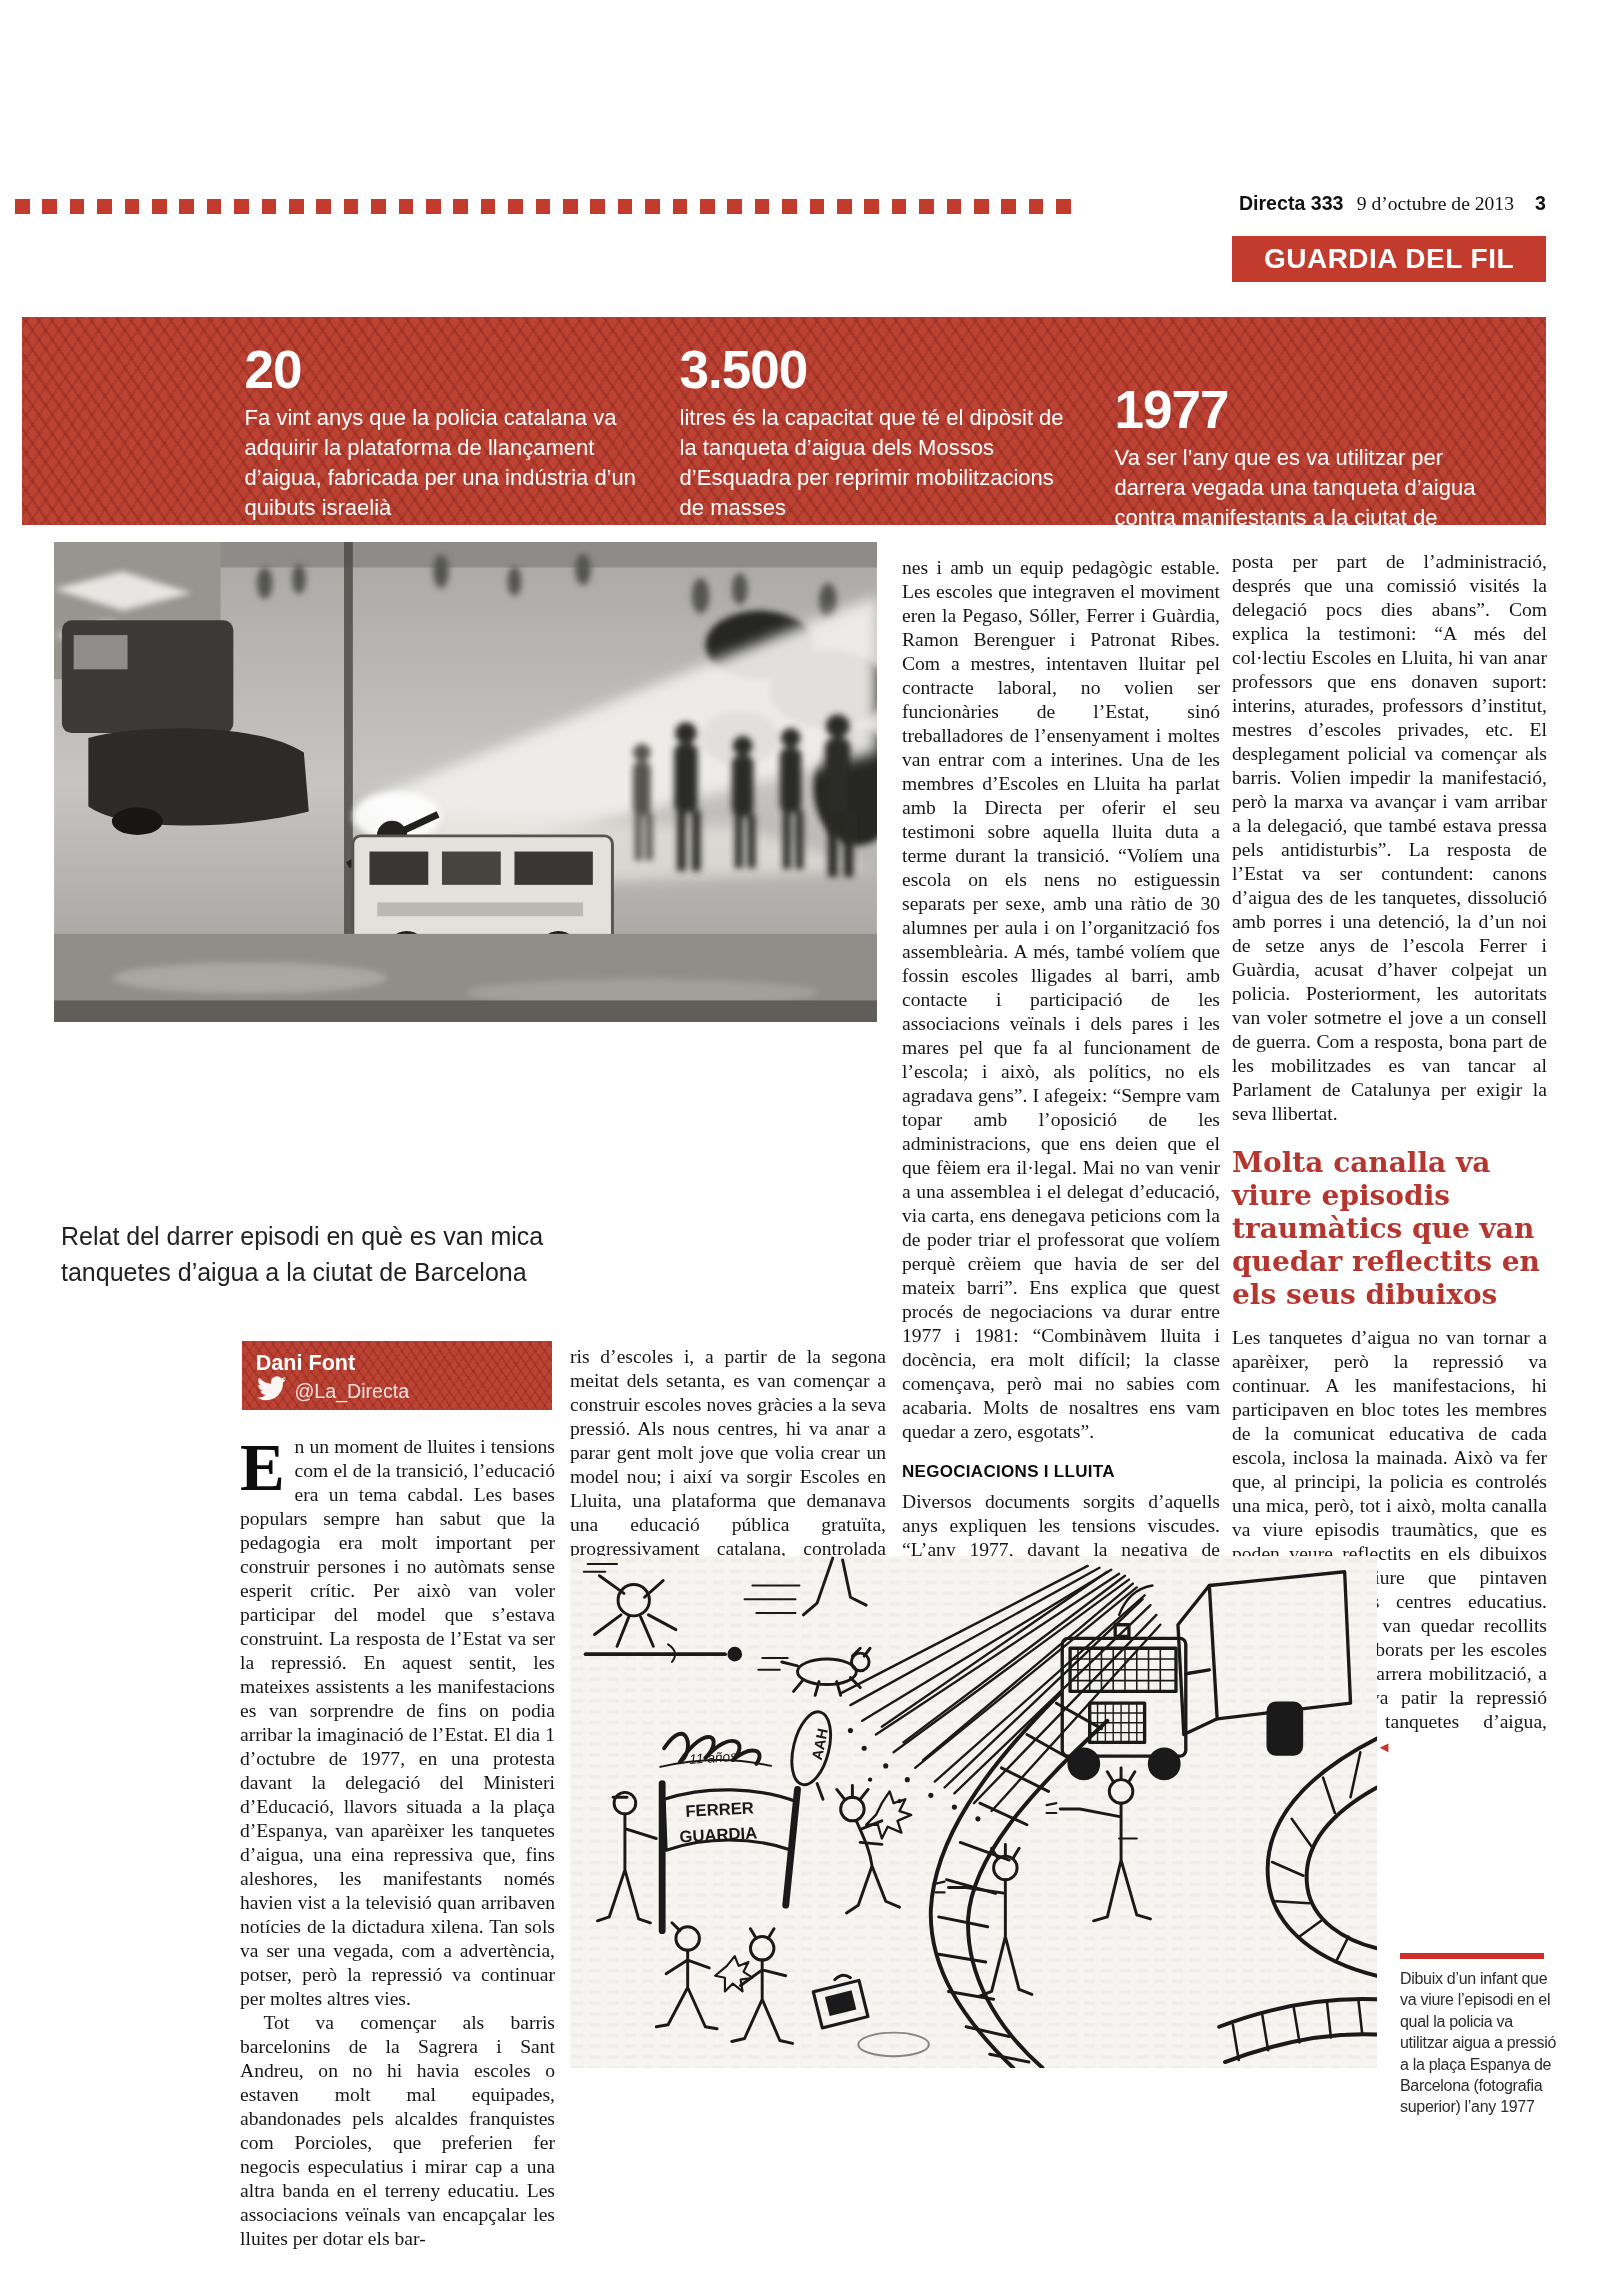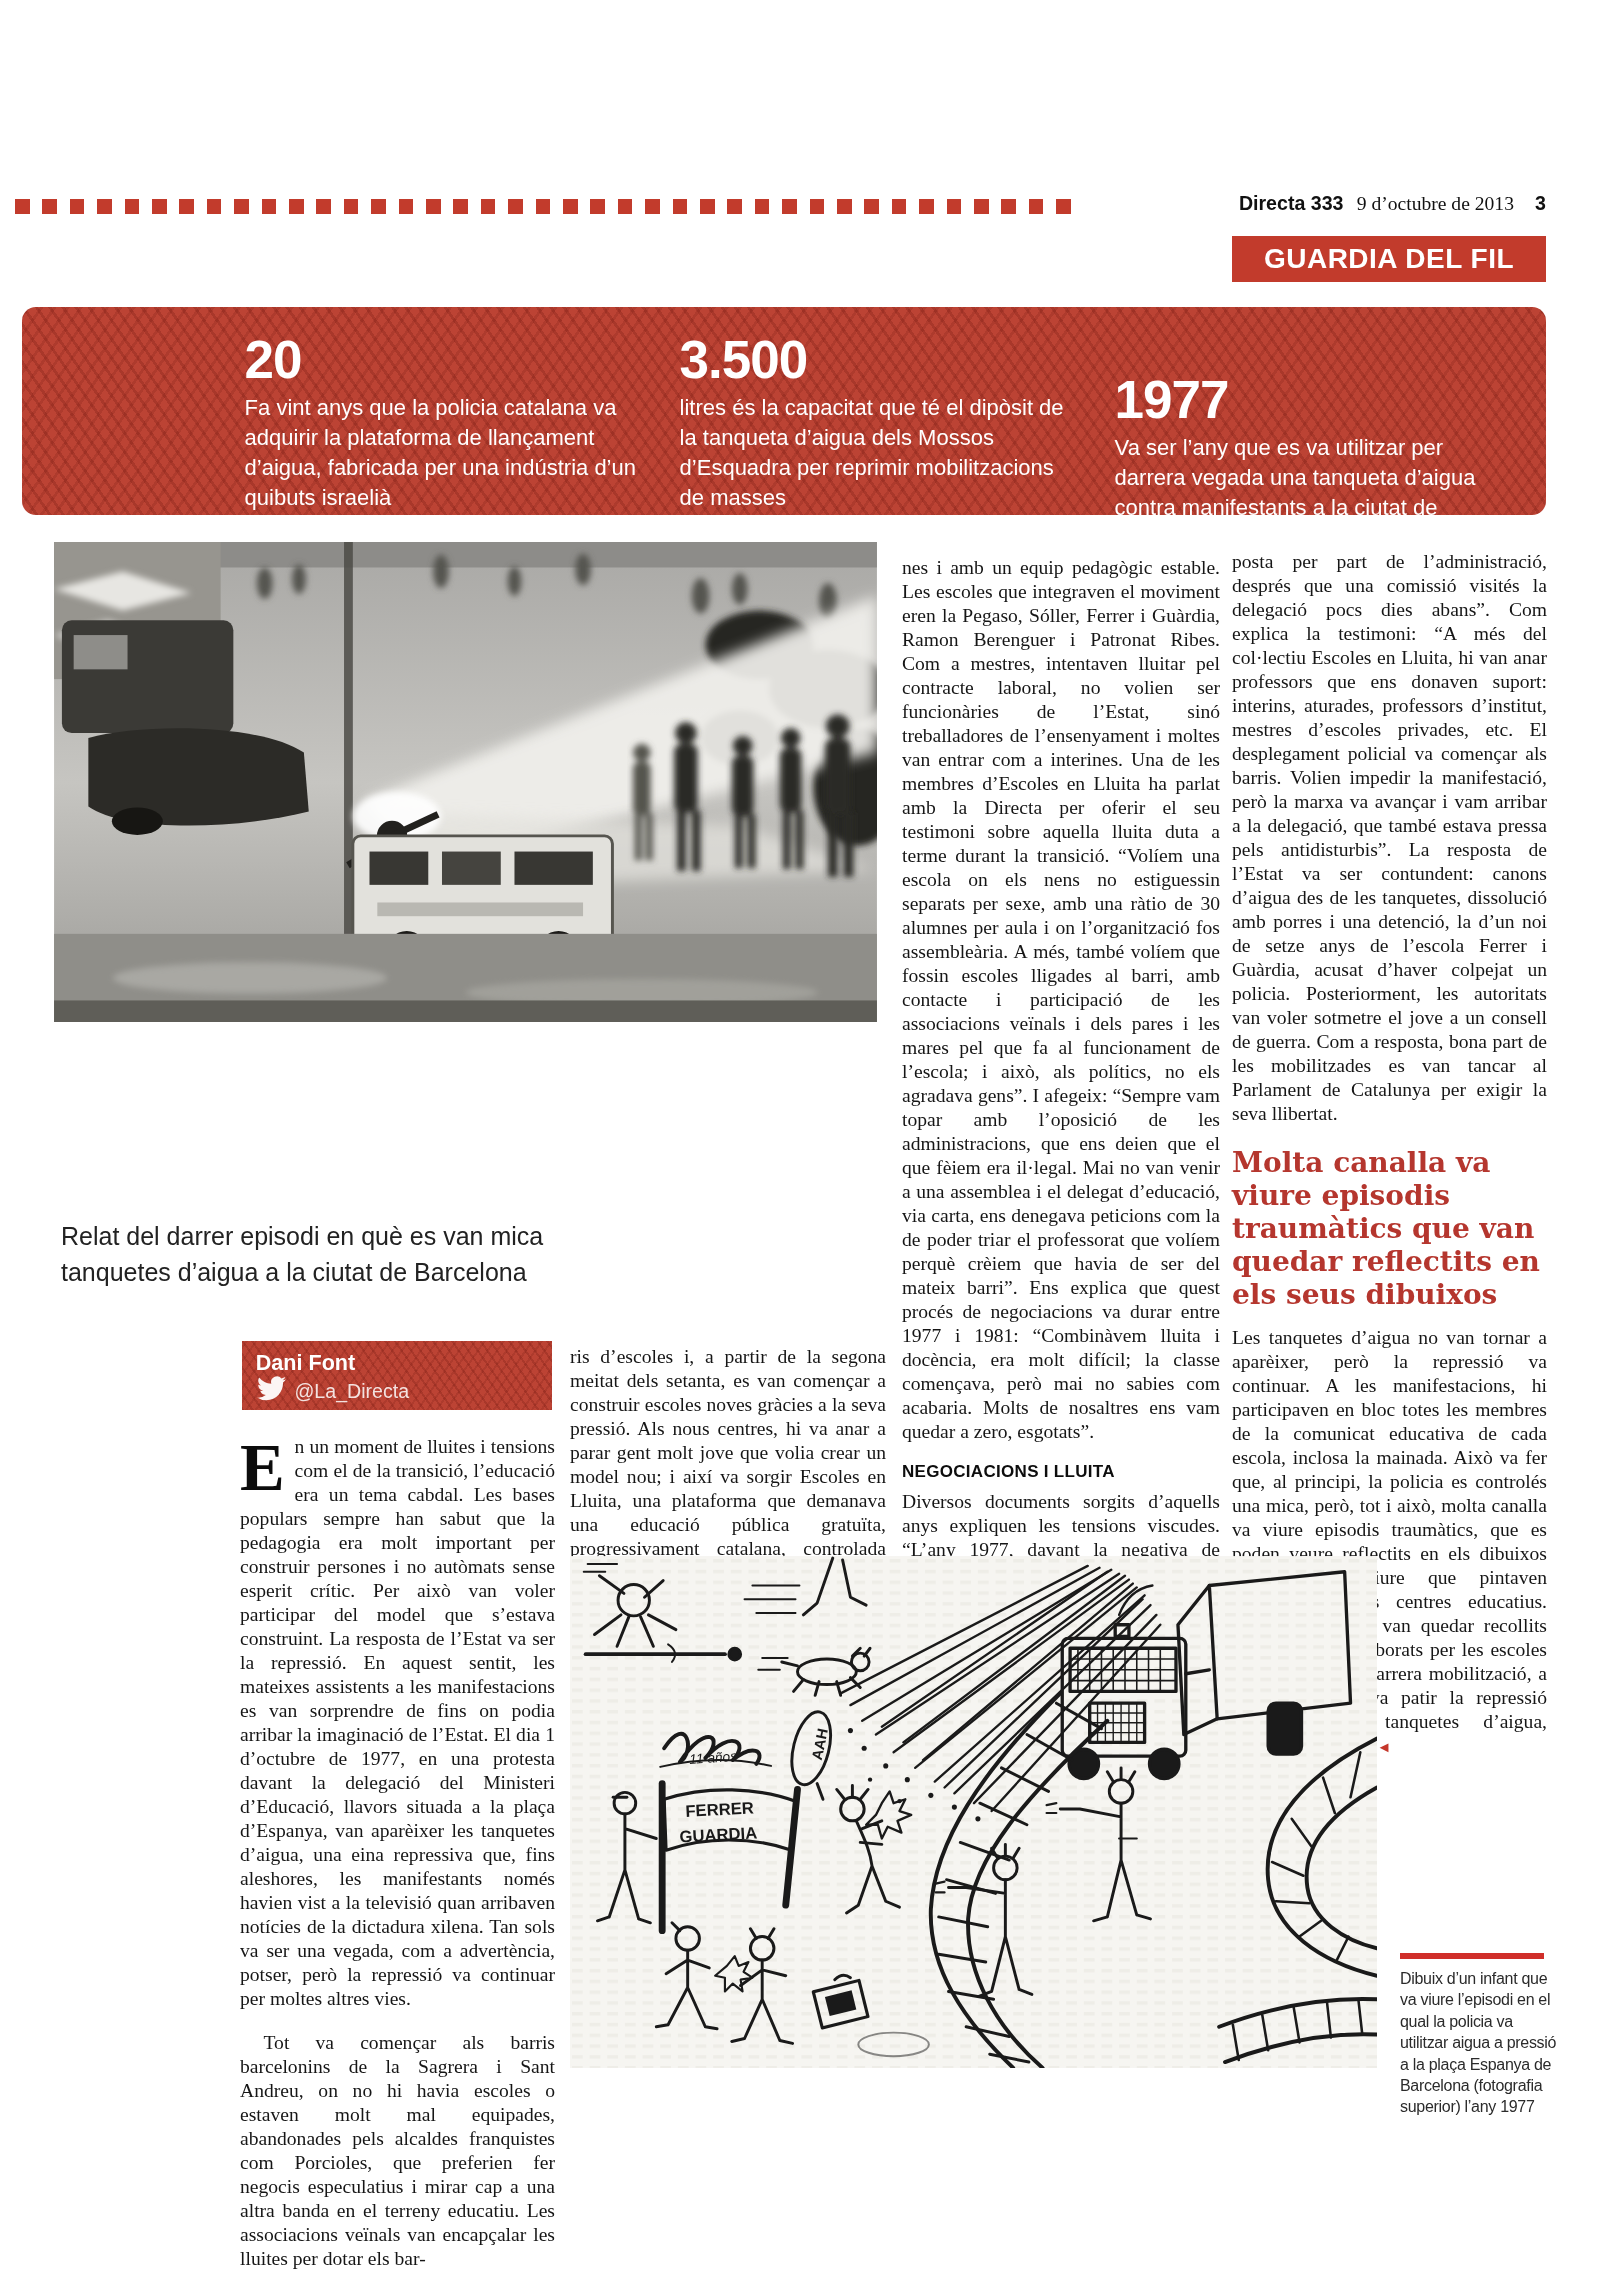--- a/index.html
+++ b/index.html
@@ -10,39 +10,39 @@
   #squares{position:absolute;left:14.7px;top:199px;width:1064px;height:14.7px;
     background:repeating-linear-gradient(to right,#c23b2c 0 14.7px,transparent 14.7px 27.4px);}
   #masthead{position:absolute;top:192px;right:74px;font-size:19.6px;color:#111;white-space:nowrap;}
   #masthead .mh-title{font-weight:900;font-family:"Liberation Sans",sans-serif;}
   #masthead .mh-date{font-family:"Liberation Serif",serif;margin-left:7.8px;}
   #masthead .mh-page{font-weight:900;margin-left:15.7px;}
   #section-label{position:absolute;left:1232px;top:236px;width:314px;height:46px;line-height:46px;
     background:#c23b2c;color:#fff;font-weight:700;font-size:28px;text-align:center;letter-spacing:0.5px;}
 
   
-  #band{position:absolute;left:21.6px;top:307px;width:1524px;height:208px;background-color:#bc4334;
+  #band{position:absolute;left:21.6px;top:317px;width:1524px;height:208px;background-color:#bc4334;
     background-image:
       repeating-linear-gradient(55deg, rgba(100,15,8,.22) 0 2.9px, transparent 2.9px 10.8px),
-      repeating-linear-gradient(-55deg, rgba(100,15,8,.16) 0 2.9px, transparent 2.9px 10.8px); border-radius: 14px;}
+      repeating-linear-gradient(-55deg, rgba(100,15,8,.16) 0 2.9px, transparent 2.9px 10.8px);}
   .stat{position:absolute;top:23.5px;color:#fff;}
   .stat .num{font-size:53px;font-weight:900;letter-spacing:-1px;line-height:57px;}
   .stat .txt{margin-top:5.9px;font-size:22px;line-height:30px;font-weight:400;}
   #stat-1{left:223px;width:402px;}
   #stat-2{left:658px;width:392px;}
   #stat-3{left:1093px;width:382px;margin-top:40px;}
 
   
   #photo{position:absolute;left:54px;top:542px;width:823px;height:480px;}
 
   
   .bodycol{position:absolute;width:316px;font-family:"Liberation Serif",serif;font-size:19.6px;
     line-height:24px;color:#161616;text-align:justify;}
   .bodycol p{margin:0;}
-  .bodycol p.ind{text-indent:23.5px;margin-top:20px;}
+  .bodycol p.ind{text-indent:23.5px;}
   #colA{left:902px;top:556px;width:318px;}
   #colB{left:1232px;top:550px;width:315px;}
   #col1{left:240px;top:1435px;width:315px;}
   #col2{left:570px;top:1345px;width:316px;}
   .crosshead{font-family:"Liberation Sans",sans-serif;font-weight:700;font-size:17px;letter-spacing:0.3px;
     margin:15.7px 0 5.9px 0;text-align:left;color:#0d0d0d;}
   .pullquote{font-family:"DejaVu Serif",serif;font-weight:700;font-size:28px;line-height:33px;
     color:#b5362e;margin:19.6px 0 15.7px 0;text-align:left;}
   .dropcap{float:left;font-family:"Liberation Serif",serif;font-weight:900;font-size:67px;line-height:53px;
     padding:5.9px 9.8px 2px 0;color:#0c0c0c;}

